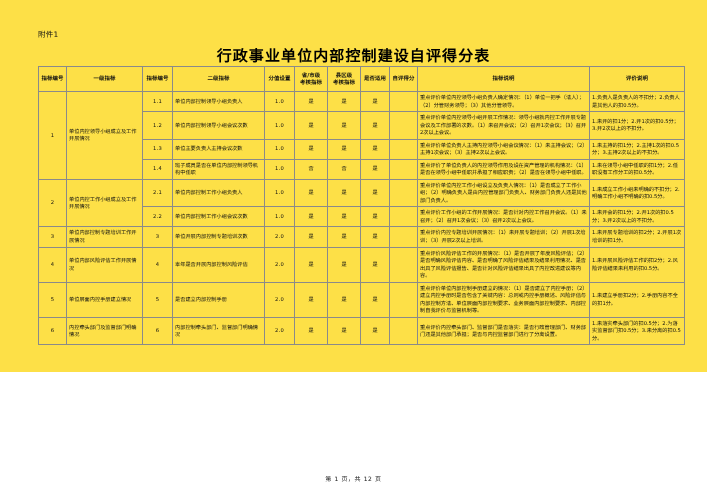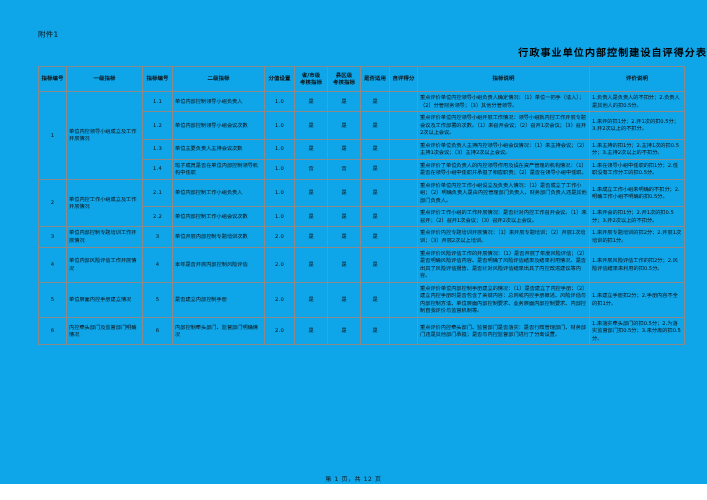--- a/index.html
+++ b/index.html
@@ -14,39 +14,39 @@
     overflow: hidden;
     font-family: "DejaVu Sans", "Liberation Sans", sans-serif;
     color: #1a1a1a;
     position: relative;
   }
   .page {
     position: absolute;
     left: 0;
     top: 0;
     width: 707px;
-    height: 484px;
-    background: #0ea5e9;
+    height: 372px;
+    background: #fde047;
   }
   .attach-label {
     position: absolute;
     left: 38px;
     top: 28px;
     font-size: 7.5px;
     letter-spacing: 0.2px;
     color: #111;
     white-space: nowrap;
   }
   .doc-title {
     position: absolute;
     left: 0;
     top: 44px;
     width: 707px;
-    text-align: right;
-    font-size: 10px;
+    text-align: center;
+    font-size: 15px;
     font-weight: bold;
     letter-spacing: 1.1px;
     color: #000;
   }
   .table-wrap {
     position: absolute;
     left: 38px;
     top: 66px;
     width: 646px;
   }

